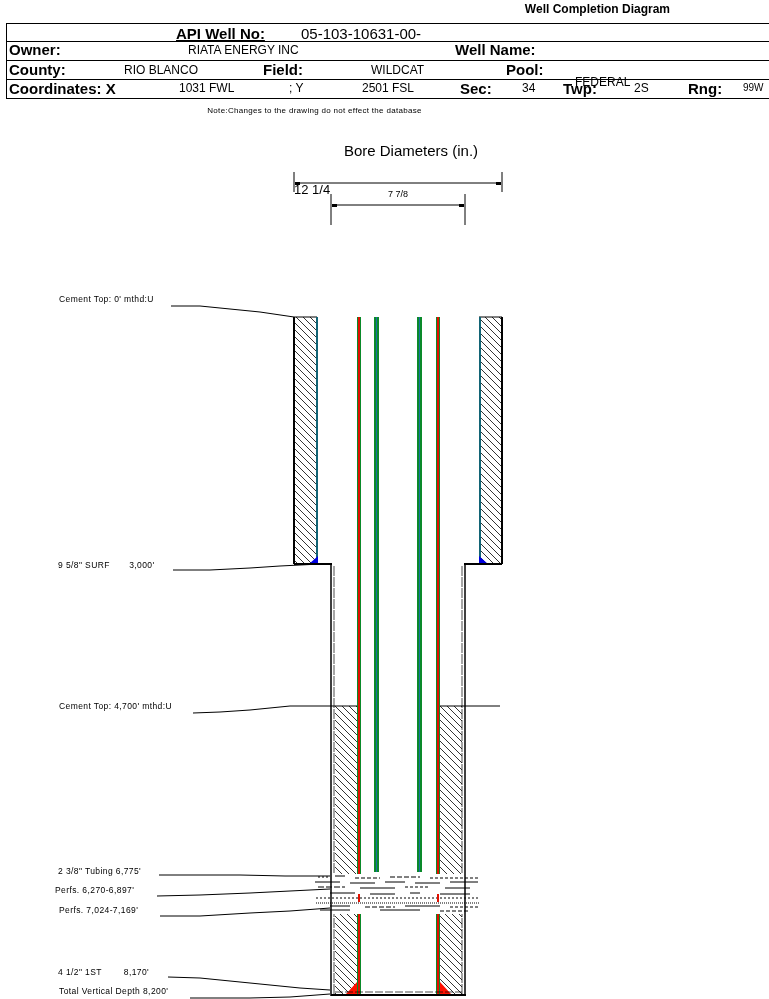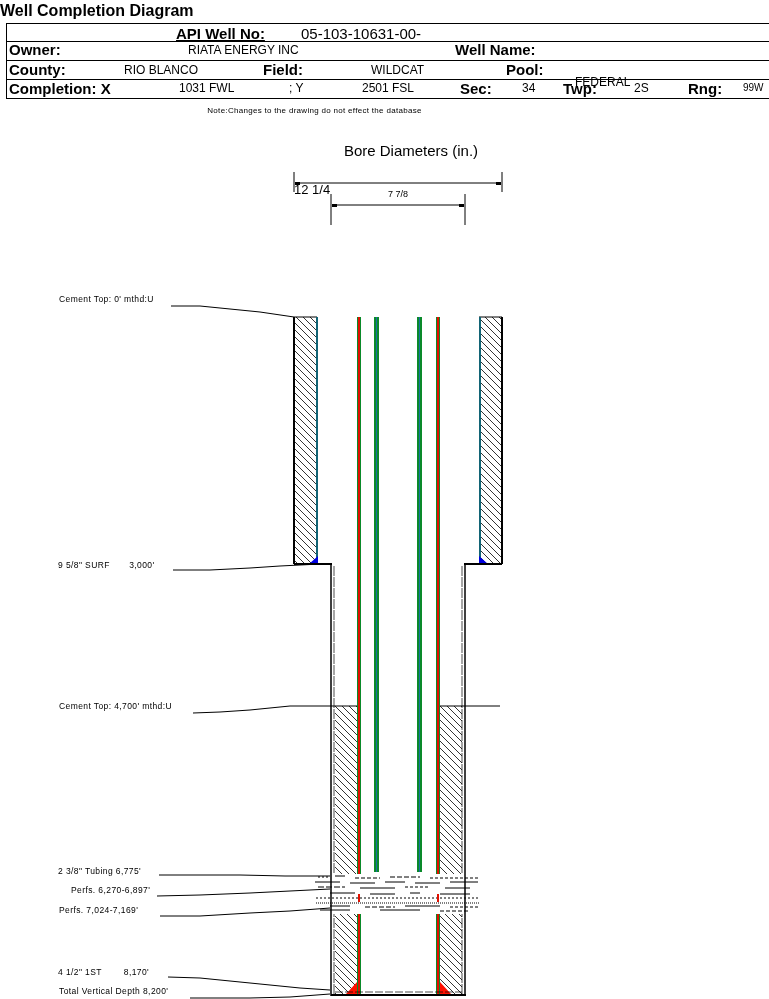--- a/index.html
+++ b/index.html
@@ -1,17 +1,17 @@
 <!DOCTYPE html>
 <html><head>
 <meta charset="utf-8">
 <style>
   html, body { margin:0; padding:0; background:#fff; }
   body { width:769px; height:999px; position:relative; overflow:hidden; font-family:"Liberation Sans", sans-serif; color:#000; }
-  .title { position:absolute; left:0; width:670px; top:2px; text-align:left; font-weight:bold; font-size:16px; }
+  .title { position:absolute; left:0; width:670px; top:2px; text-align:right; font-weight:bold; font-size:12px; }
   .hdr { position:absolute; left:6px; width:763px; border-left:1px solid #000; border-right:1px solid #000; }
   .hline { position:absolute; left:6px; width:763px; height:1px; background:#000; }
   .t { position:absolute; white-space:nowrap; }
   .lbl { font-weight:bold; font-size:15px; }
   .val { font-size:12px;text-align:right; }
   .api-lbl { font-weight:bold; font-size:15px; }
   .api-val { font-size:15px; }
   .note { font-size:8px; letter-spacing:0.3px; }
   .ann { font-size:8.5px; letter-spacing:0.4px; }
   svg { position:absolute; left:0; top:0; }
@@ -37,21 +37,21 @@
   <div class="t lbl" style="left:455px;top:41px;">Well Name:</div>
   <div class="t val" style="left:575px;top:43px;margin-top:32px;">FEDERAL</div>
 
   <div class="t lbl" style="left:9px;top:61px;">County:</div>
   <div class="t val" style="left:124px;top:63px;">RIO BLANCO</div>
   <div class="t lbl" style="left:263px;top:61px;">Field:</div>
   <div class="t val" style="left:371px;top:63px;">WILDCAT</div>
   <div class="t lbl" style="left:506px;top:61px;">Pool:</div>
   <div class="t val" style="left:580px;top:63px;"></div>
 
-  <div class="t lbl" style="left:9px;top:80px;">Completion: X</div>
+  <div class="t lbl" style="left:9px;top:80px;">Coordinates: X</div>
   <div class="t val" style="left:179px;top:81px;">1031 FWL</div>
   <div class="t val" style="left:289px;top:81px;">; Y</div>
   <div class="t val" style="left:362px;top:81px;">2501 FSL</div>
   <div class="t lbl" style="left:460px;top:80px;">Sec:</div>
   <div class="t val" style="left:522px;top:81px;">34</div>
   <div class="t lbl" style="left:563px;top:80px;">Twp:</div>
   <div class="t val" style="left:634px;top:81px;">2S</div>
   <div class="t lbl" style="left:688px;top:80px;">Rng:</div>
   <div class="t val" style="left:743px;top:82px;font-size:10px;">99W</div>
 </div>
@@ -178,16 +178,16 @@
     <polyline points="160,916 200,916 250,913 290,911 330,908"></polyline>
     <polyline points="168,977 200,978 250,983 300,988 330,990"></polyline>
     <polyline points="190,998 250,998 290,997 330,994"></polyline>
   </g>
 </svg>
 
 <div class="t ann" style="left:59px;top:294px;">Cement Top: 0' mthd:U</div>
 <div class="t ann" style="left:58px;top:560px;white-space:pre;">9 5/8" SURF       3,000'</div>
 <div class="t ann" style="left:59px;top:701px;">Cement Top: 4,700' mthd:U</div>
 <div class="t ann" style="left:58px;top:866px;">2 3/8" Tubing 6,775'</div>
-<div class="t ann" style="left:71px;top:885px;">Perfs. 6,270-6,897'</div>
+<div class="t ann" style="left:55px;top:885px;">Perfs. 6,270-6,897'</div>
 <div class="t ann" style="left:59px;top:905px;">Perfs. 7,024-7,169'</div>
 <div class="t ann" style="left:58px;top:967px;white-space:pre;">4 1/2" 1ST        8,170'</div>
 <div class="t ann" style="left:59px;top:986px;">Total Vertical Depth 8,200'</div>
 
 </body></html>

